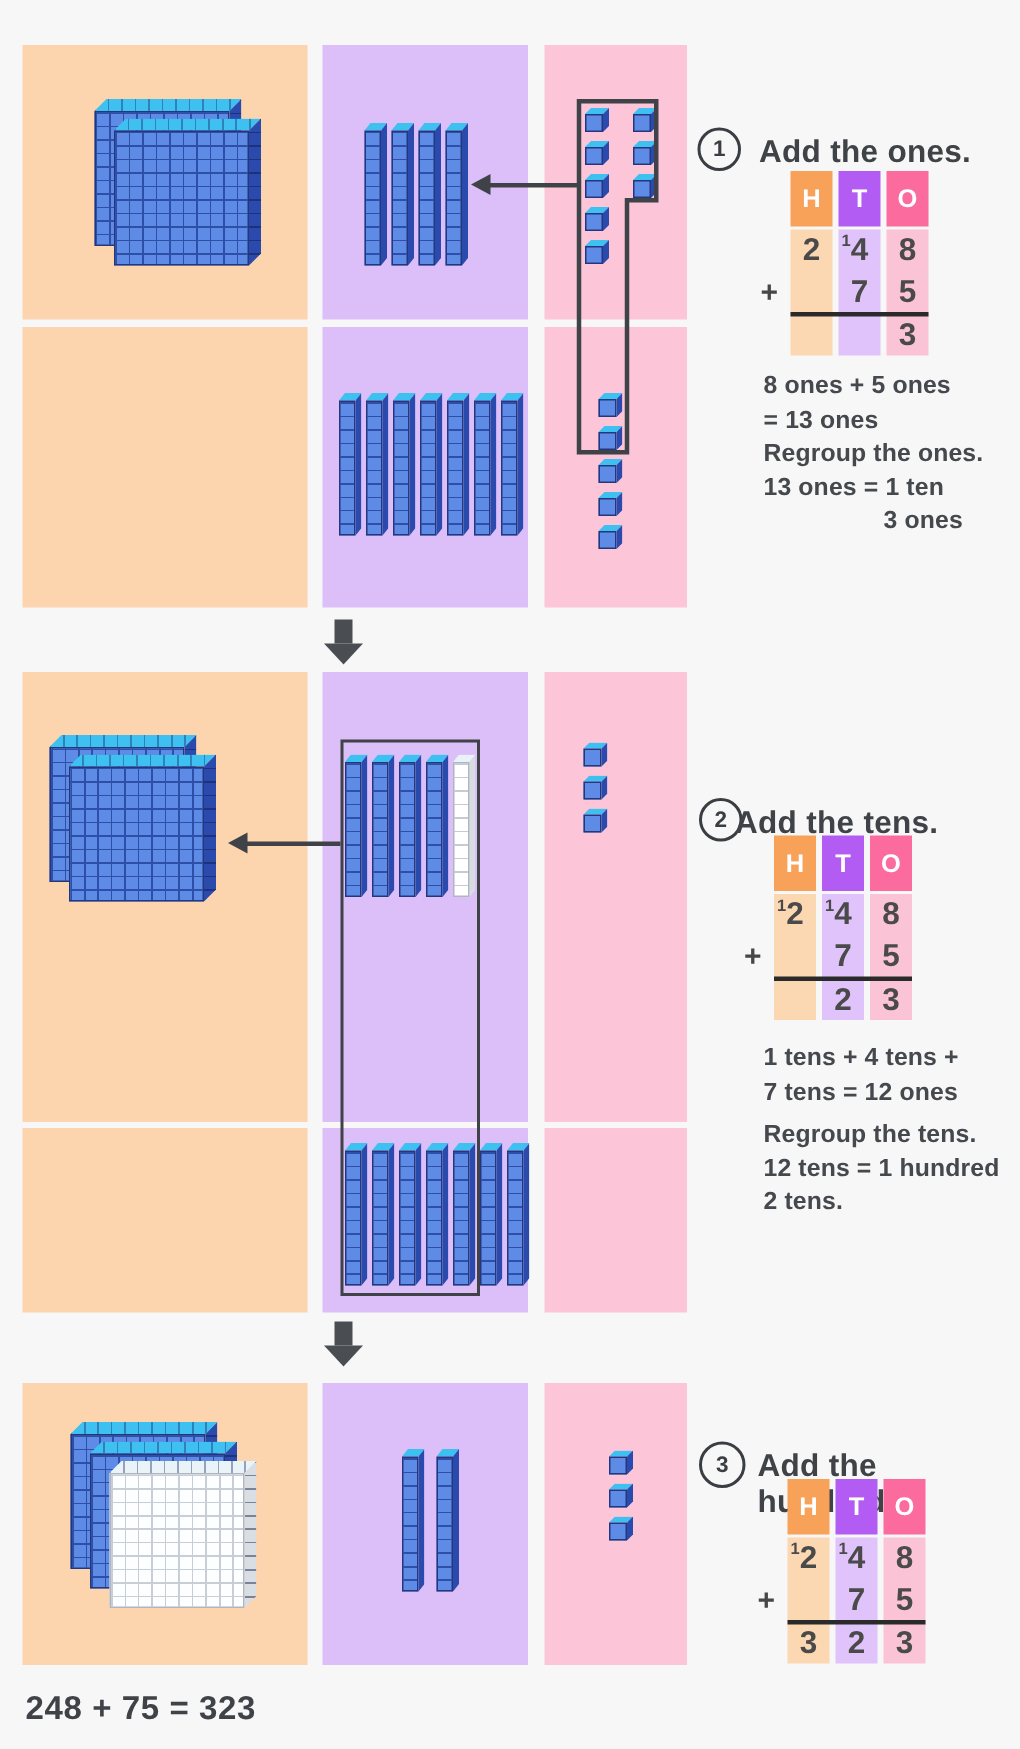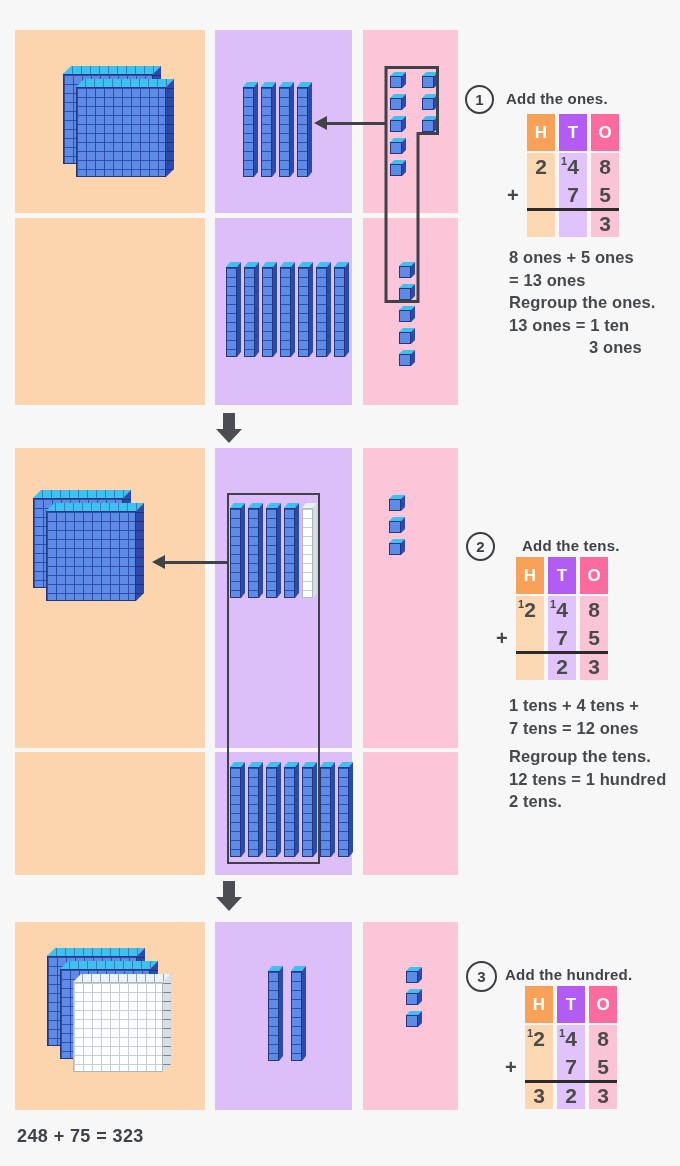--- a/index.html
+++ b/index.html
@@ -61,21 +61,21 @@
   .ahead-left{position:absolute;width:0;height:0;border-top:7.5px solid transparent;
     border-bottom:7.5px solid transparent;border-right:13px solid #3F4347;}
   .down-arrow{position:absolute;width:36px;}
   .down-arrow .stem{margin:0 auto;width:12px;height:16px;background:#4A4E52;}
   .down-arrow .head{width:0;height:0;margin:0 auto;border-left:13px solid transparent;
     border-right:13px solid transparent;border-top:14px solid #4A4E52;}
 
   
   .step-num{position:absolute;width:29px;height:29px;border:2px solid #3A3E42;border-radius:50%;
     box-sizing:border-box;text-align:center;line-height:25px;font-size:15px;font-weight:700;color:#3A3E42;}
-  .step-title{position:absolute;font-size:15px;font-weight:700;color:#3F4347;letter-spacing:.2px;}
+  .step-title{position:absolute;font-size:21px;font-weight:700;color:#3F4347;letter-spacing:.2px;}
 
   .hto{position:absolute;display:flex;gap:4px;}
   .hto .plus-col{position:relative;width:18px;}
   .hto .plus{position:absolute;left:2px;top:70px;font-size:20px;font-weight:700;color:#474747;}
   .hto .col{width:28px;text-align:center;}
   .hto .hd{height:37px;line-height:37px;color:#fff;font-size:17px;font-weight:700;margin-bottom:2px;}
   .hd.h{background:#F8A159;} .hd.t{background:#B25CF3;} .hd.o{background:#FB6B9D;}
   .bd{height:84px;}
   .bd.h{background:#FBD8B2;} .bd.t{background:#DFC3FA;} .bd.o{background:#FAC3D6;}
   .cell{position:relative;font-size:21px;font-weight:700;color:#4A4A4A;}
@@ -84,21 +84,21 @@
   .sp{height:3px;}
   .cell.r3{height:26px;line-height:26px;}
   .cell .sup{position:absolute;left:2px;top:3px;font-size:11px;line-height:11px;font-weight:700;}
   .sumline{position:absolute;left:22px;right:0;top:94px;height:2.5px;background:#2A2A2A;}
 
   .notes{position:absolute;width:180px;}
   .note{font-size:16.5px;line-height:22.5px;font-weight:700;color:#45484C;letter-spacing:.1px;white-space:nowrap;}
   .note.indent{padding-left:80px;}
   .note.gap{margin-top:6px;}
 
-  .equation{position:absolute;left:17px;top:1126px;font-size:18px;font-weight:700;color:#3F4347;
+  .equation{position:absolute;left:17px;top:1126px;font-size:22px;font-weight:700;color:#3F4347;
     letter-spacing:.4px;white-space:pre;}
 </style>
 </head>
 <body>
 
 <div class="canvas">
 
   <div class="panel orange" style="left:15px;top:30px;width:190px;height:183px;"></div>
   <div class="panel purple" style="left:215px;top:30px;width:137px;height:183px;"></div>
   <div class="panel pink" style="left:363px;top:30px;width:95px;height:183px;"></div>
@@ -466,21 +466,21 @@
   </div>
   <div class="notes" style="left:509px;top:246px;">
     <div class="note">8 ones + 5 ones</div>
     <div class="note">= 13 ones</div>
     <div class="note">Regroup the ones.</div>
     <div class="note">13 ones = 1 ten</div>
     <div class="note indent">3 ones</div>
   </div>
 
   <div class="step-num" style="left:466px;top:532px;">2</div>
-  <div class="step-title" style="left:522px;top:537px;text-align:center;">Add the tens.</div>
+  <div class="step-title" style="left:490px;top:537px;text-align:center;">Add the tens.</div>
   <div class="hto" style="left:494px;top:557px;">
     <div class="plus-col">
         <span class="plus">+</span>
       </div>
     <div class="col">
       <div class="hd h">H</div>
       <div class="bd h">
         <div class="cell r1"><span class="sup">1</span><span>2</span></div>
         <div class="cell r2"></div>
         <div class="sp"></div>

